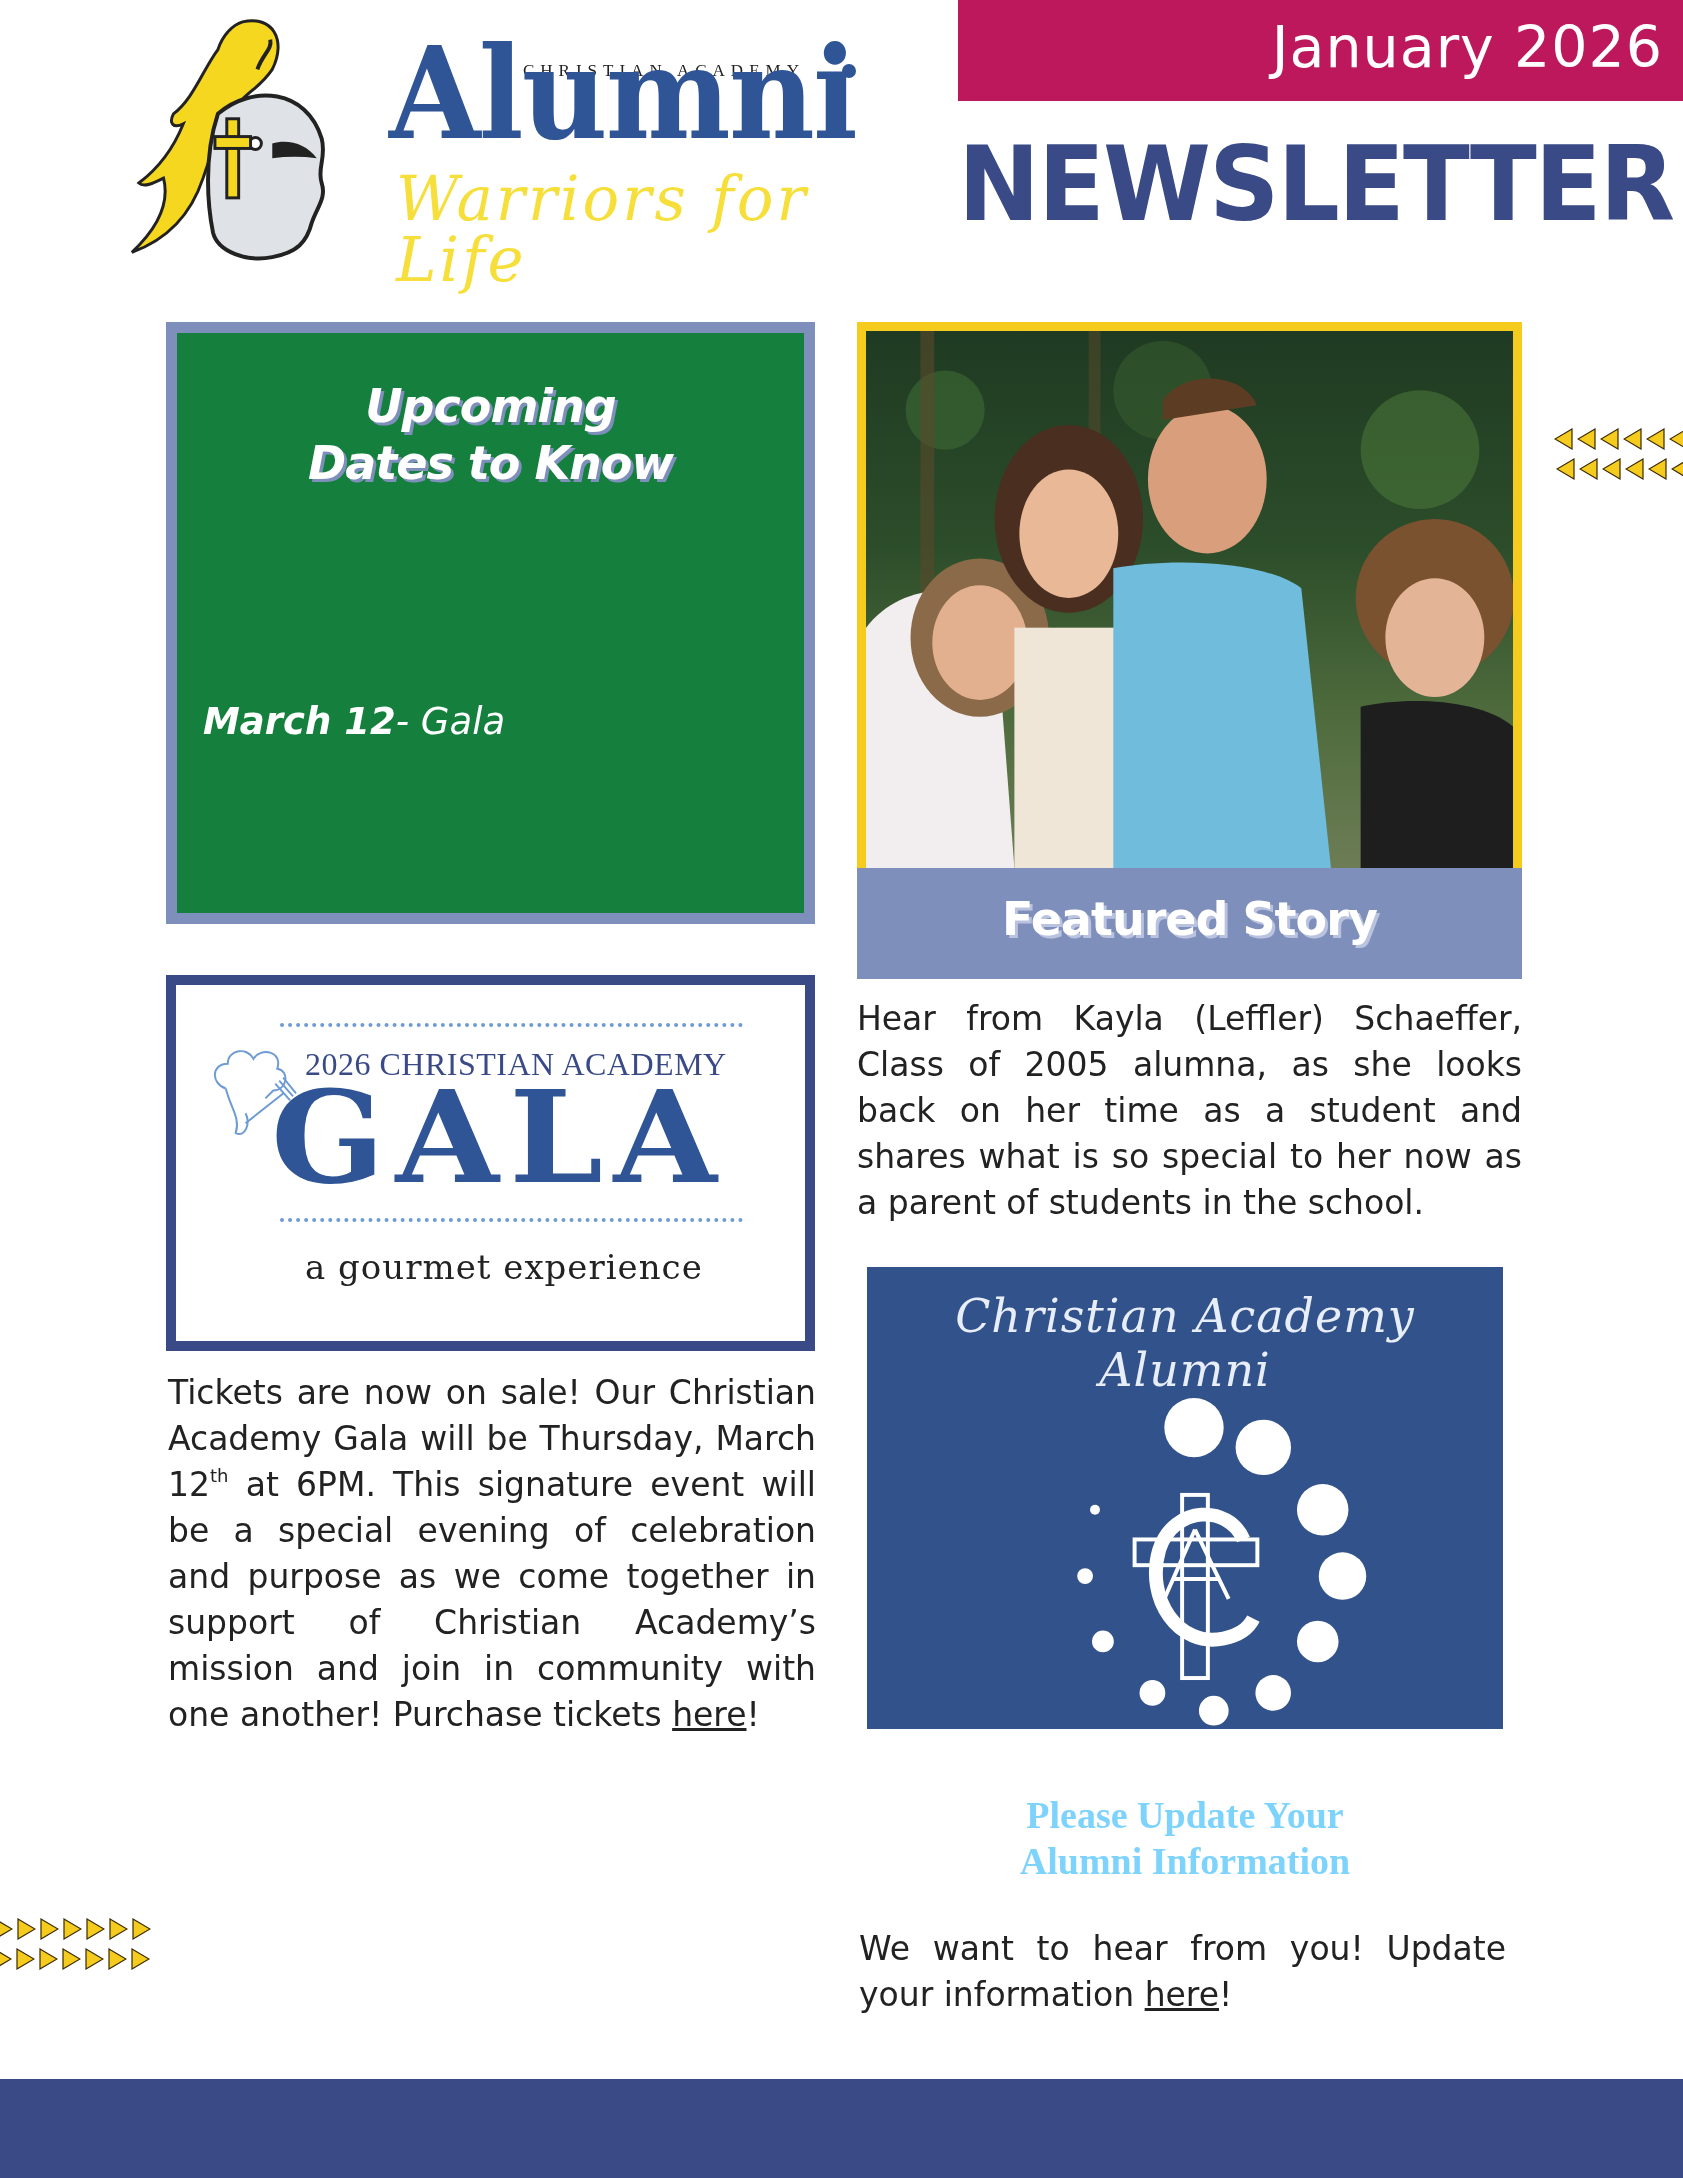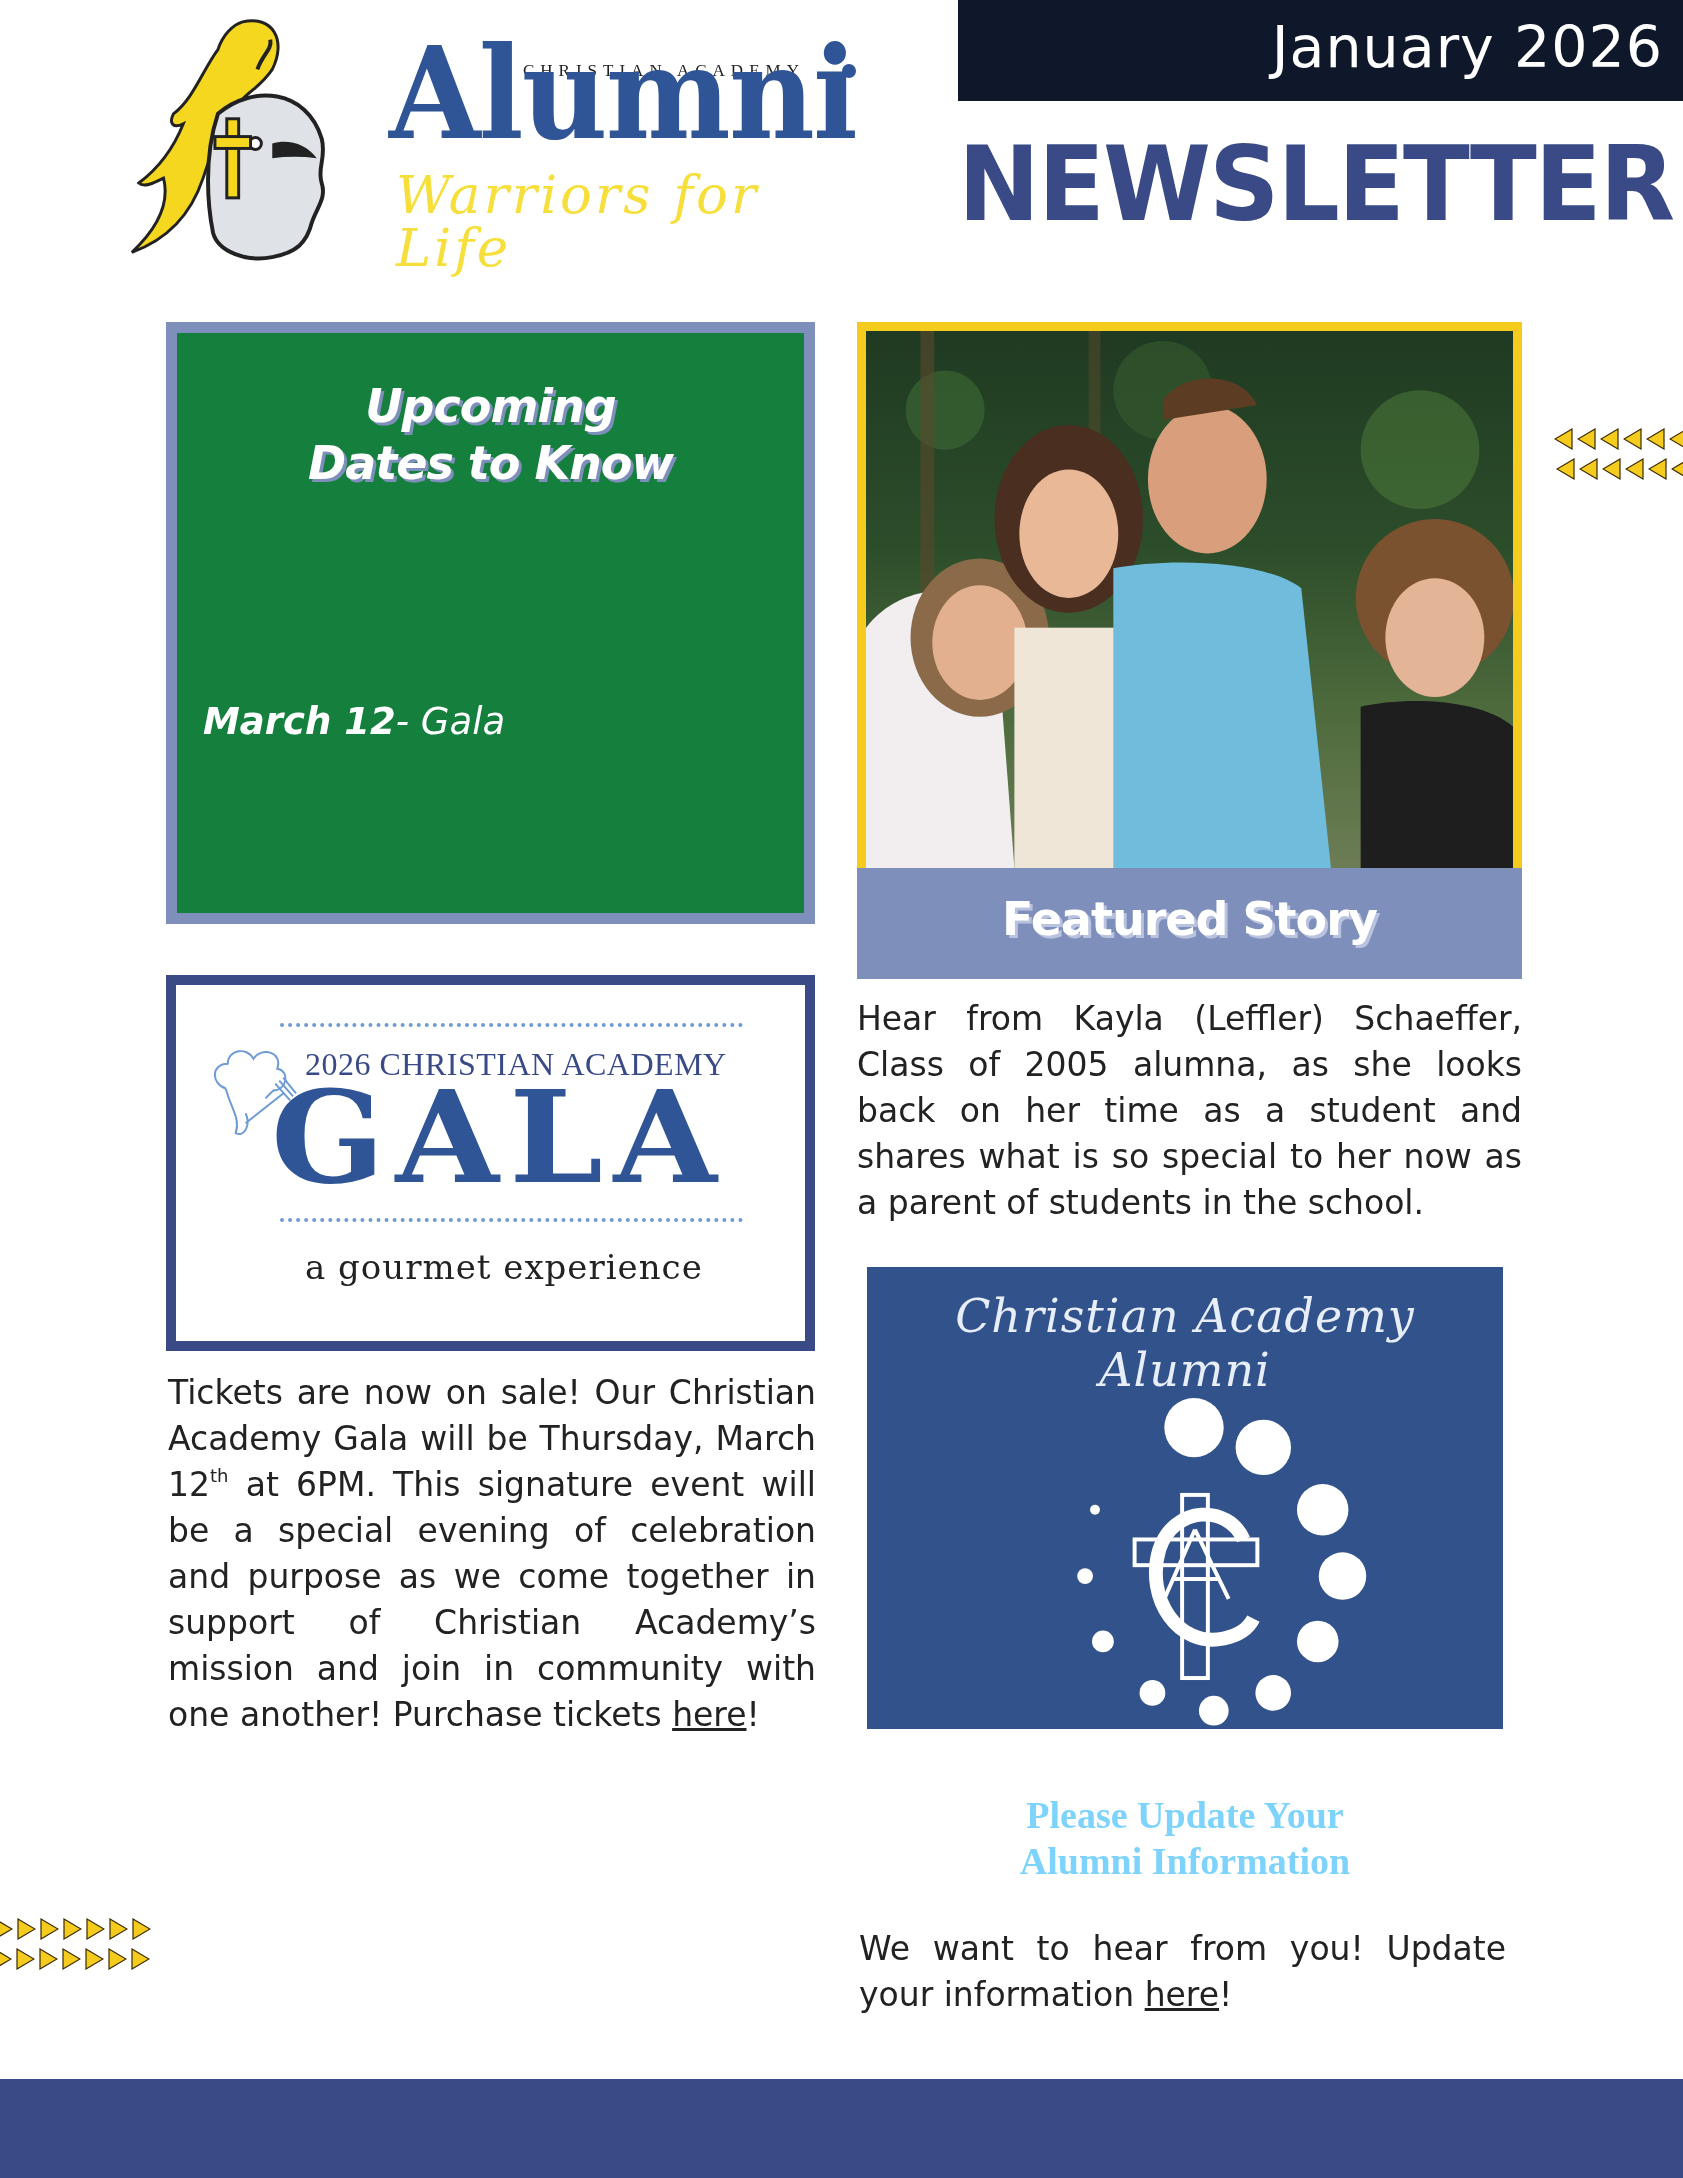--- a/index.html
+++ b/index.html
@@ -7,24 +7,24 @@
   body { position: relative; font-family: "Liberation Sans", "DejaVu Sans", sans-serif; color: #222; }
 
   .abs { position: absolute; }
 
   
   #logo { left: 124px; top: 10px; width: 752px; height: 267px; }
   #logo svg { width: 100%; height: 100%; }
   .logo-small { position: absolute; left: 399px; top: 51px; font-family: "Liberation Serif", serif; font-size: 17px; letter-spacing: 6px; color: #222; }
   .logo-dot { position: absolute; left: 718px; top: 54px; width: 14px; height: 14px; border-radius: 50%; background: #2f5597; }
   .logo-alumni { position: absolute; left: 265px; top: 20px; font-family: "DejaVu Serif", "Liberation Serif", serif; font-weight: bold; font-size: 127px; letter-spacing: -2px; color: #2f5597; line-height: 1; transform: scaleX(0.93); transform-origin: left; }
-  .logo-tag { position: absolute; left: 272px; top: 158px; font-family: "DejaVu Serif", serif; font-style: italic; font-size: 53px; color: #f6df3a; letter-spacing: 3px; line-height: 1; }
-
-  
-  #month-banner { left: 958px; top: 0; width: 725px; height: 101px; background: #0f172a; }
+  .logo-tag { position: absolute; left: 272px; top: 158px; font-family: "DejaVu Serif", serif; font-style: italic; font-size: 61px; color: #f6df3a; letter-spacing: 3px; line-height: 1; }
+
+  
+  #month-banner { left: 958px; top: 0; width: 725px; height: 101px; background: #be185d; }
   #month-banner span { position: absolute; right: 20px; top: 14px; font-family: "DejaVu Sans", sans-serif; font-size: 57px; color: #ffffff; letter-spacing: 1px; }
   #newsletter-title { left: 958px; top: 133px; width: 725px; font-family: "DejaVu Sans", sans-serif; font-weight: bold; font-size: 103px; line-height: 1; color: #394a87; letter-spacing: -2px; transform: scaleX(0.95); transform-origin: left; }
 
   
   #dates-box { left: 166px; top: 322px; width: 649px; height: 602px; background: #7f8fbb; padding: 11px; }
   #dates-inner { width: 100%; height: 100%; background: #15803d; position: relative; font-style: italic; }
   .dates-title { position: absolute; left: 0; right: 0; top: 45px; text-align: center; font-family: "DejaVu Sans", sans-serif; font-weight: bold; font-size: 46px; line-height: 57px; color: #ffffff; text-shadow: 3px 3px 0 #7f8fbb; letter-spacing: -1px; }
   .date-item { position: absolute; left: 26px; right: 20px; font-family: "DejaVu Sans", sans-serif; font-size: 37px; line-height: 50px; color: #ffffff; }
   .date-item b { font-weight: bold; }
 

